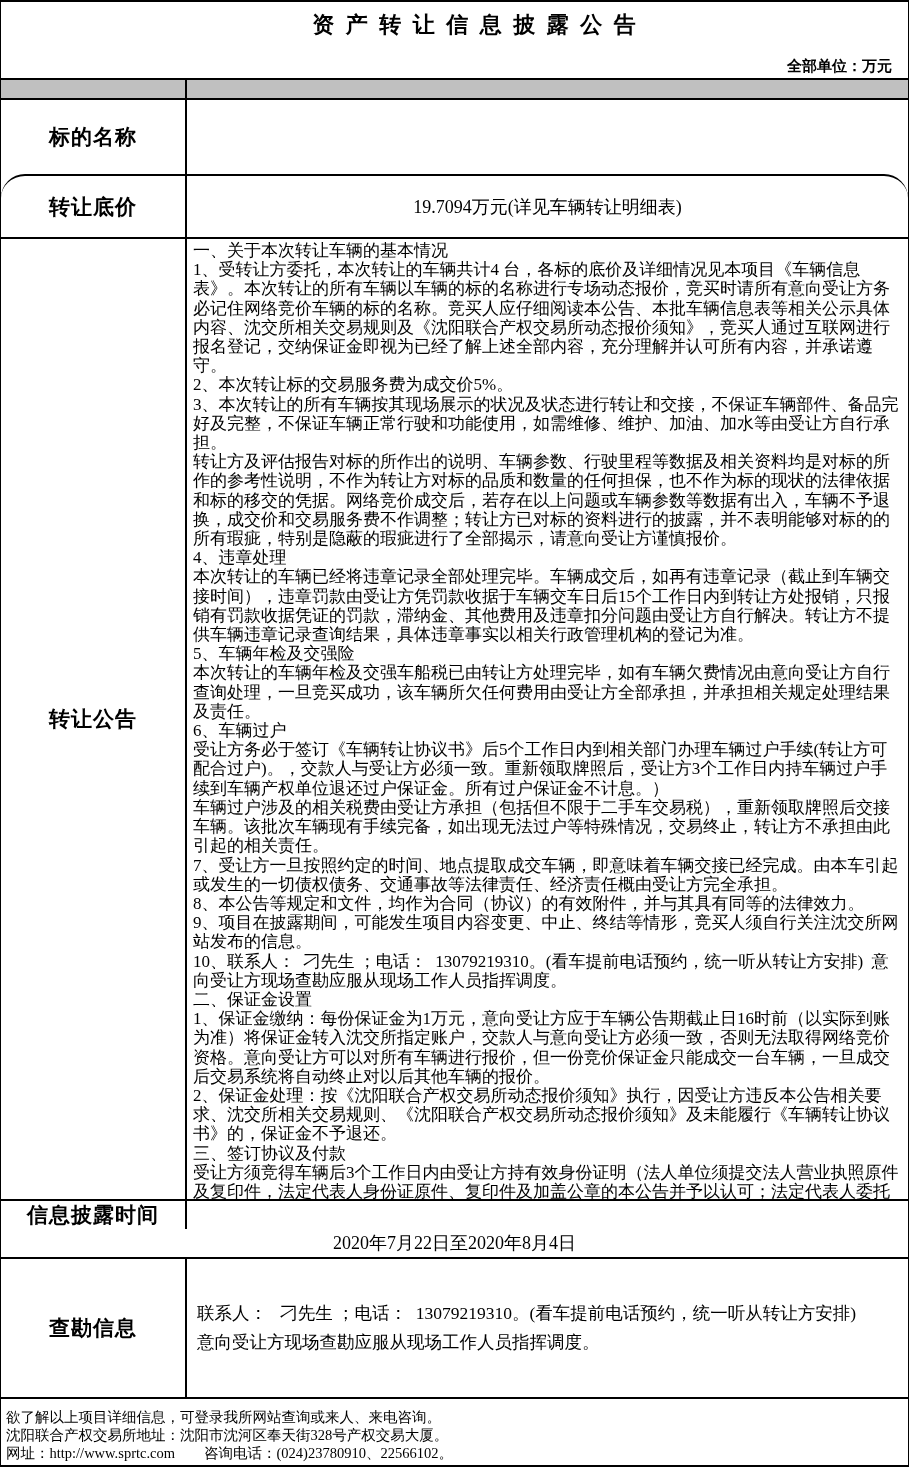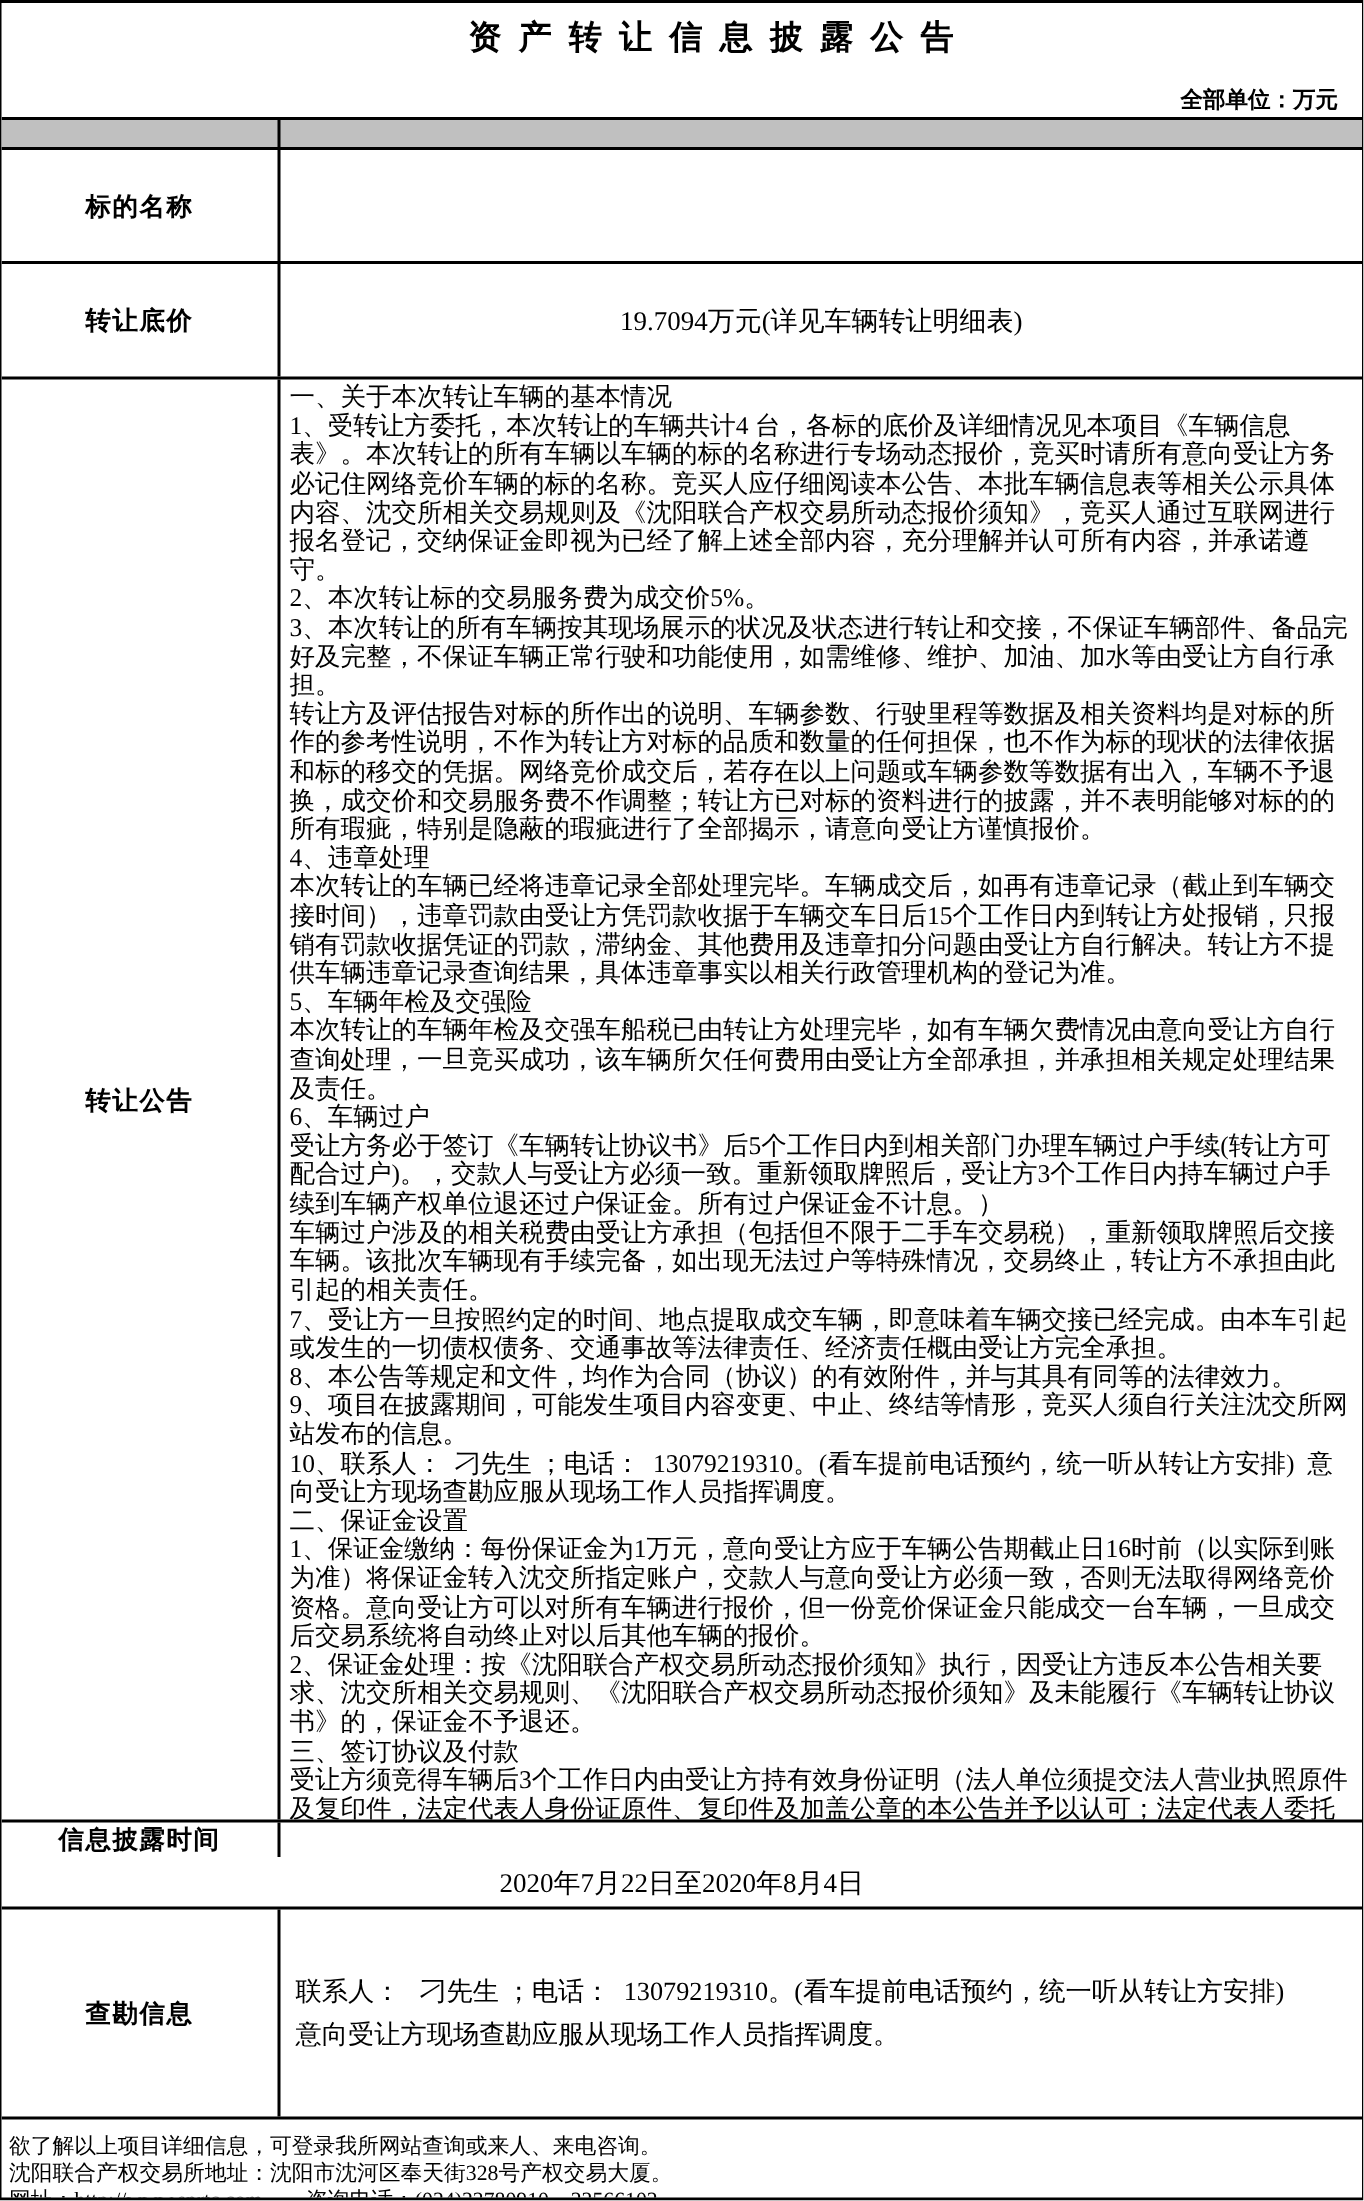--- a/index.html
+++ b/index.html
@@ -15,27 +15,27 @@
   .doc-title {
     text-align:center; padding-top:8px; font-size:22px; font-weight:bold;
     letter-spacing:3px; white-space:pre-wrap;padding-left:42px;
   }
   .unit-note { position:absolute; right:16px; bottom:2px; font-size:15px; font-weight:bold; }
   .grid { border-bottom:2px solid #000; }
   .row { display:flex; border-top:2px solid #000; }
   .label-cell {
     flex:none; width:186px; border-right:2px solid #000;
     display:flex; align-items:center; justify-content:center;
-    font-weight:bold; font-size:17px; letter-spacing:1px;
+    font-weight:bold; font-size:21px; letter-spacing:1px;
   }
   .value-cell { flex:1; min-width:0; }
   .center-cell { display:flex; align-items:center; justify-content:center; font-size:18px; }
   .header-bar { height:20px; background:#c0c0c0; }
   .row-subject { height:76px; }
-  .row-price { height:77px; }
+  .row-price { height:63px;border-radius:24px; }
   .row-announcement { height:962px; }
   .row-period { height:58px;flex-direction:column; }
   .row-inspection { height:140px; }
   .text-cell {
     padding:2px 6px 0 6px; font-size:17px; line-height:19.2px;
     overflow:hidden; text-align:left;
   }
   .para { white-space:pre-wrap; }
   .inspection-cell {
     display:flex; align-items:center; padding:0 26px 0 10px;

